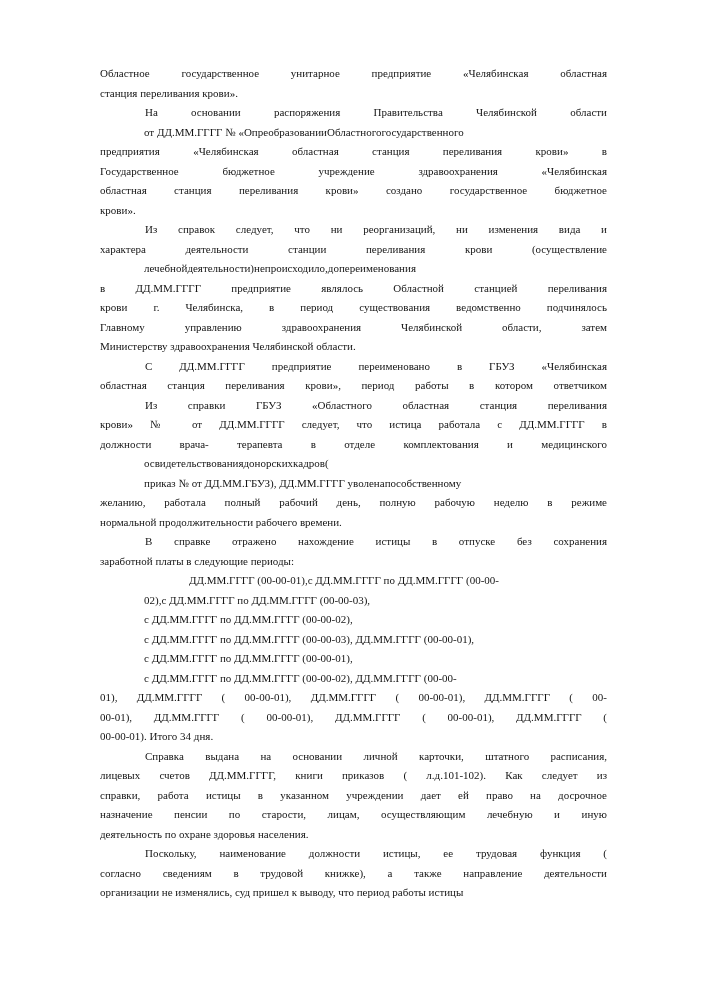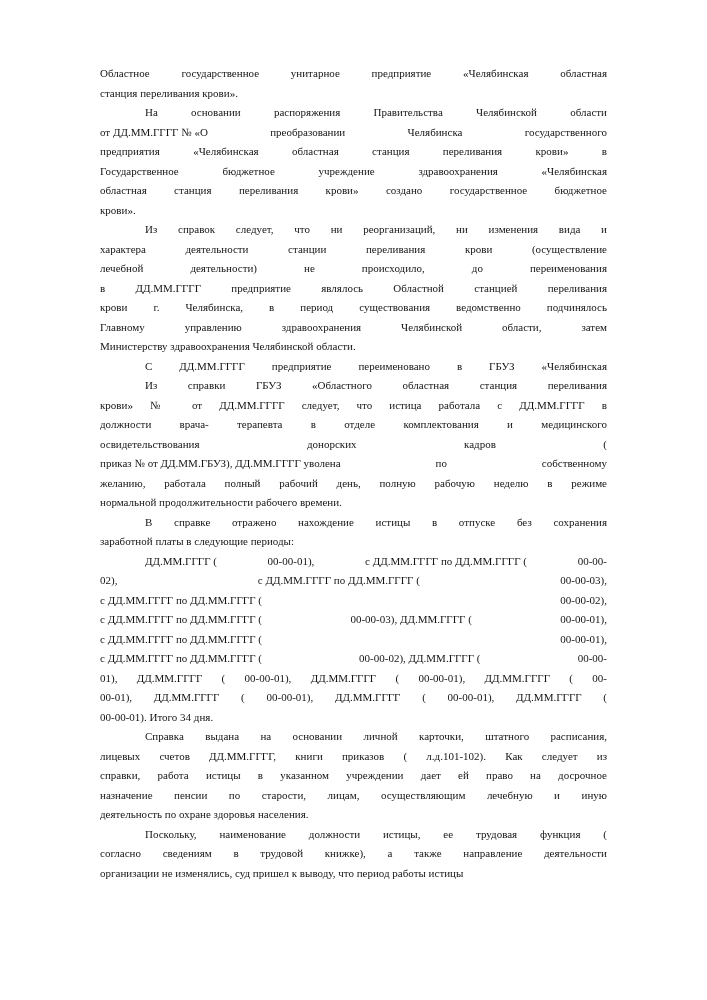--- a/index.html
+++ b/index.html
@@ -33,22 +33,22 @@
   }
   .line.last {
     text-align-last: left;
     -moz-text-align-last: left;
   }
   .line.indent {
     text-indent: 45px;
   }
   .line.flex {
     display: flex;
-    justify-content: space-between;
     text-indent: 0;
+    margin-left: 44px;
   }
   .line.flex.indent {
     padding-left: 45px;
   }
   .line.flex span {
     white-space: pre;
     flex: 0 0 auto;
   }
 </style>
 </head>
@@ -58,21 +58,21 @@
   <div>
       <div class="paragraph">
         <div class="line">Областное государственное унитарное предприятие «Челябинская областная</div>
         <div class="line last">станция переливания крови».</div>
       </div>
       <div class="paragraph">
         <div class="line indent">На основании распоряжения Правительства Челябинской области</div>
         <div class="line flex">
           <span>от ДД.ММ.ГГГГ № «О</span>
           <span>преобразовании</span>
-          <span>Челябинска</span>
+          <span>Областного</span>
           <span>государственного</span>
         </div>
         <div class="line">предприятия «Челябинская областная станция переливания крови» в</div>
         <div class="line">Государственное бюджетное учреждение здравоохранения «Челябинская</div>
         <div class="line">областная станция переливания крови» создано государственное бюджетное</div>
         <div class="line last">крови».</div>
       </div>
       <div class="paragraph">
         <div class="line indent">Из справок следует, что ни реорганизаций, ни изменения вида и</div>
         <div class="line">характера деятельности станции переливания крови (осуществление</div>
@@ -84,20 +84,21 @@
           <span>до</span>
           <span>переименования</span>
         </div>
         <div class="line">в ДД.ММ.ГГГГ предприятие являлось Областной станцией переливания</div>
         <div class="line">крови г. Челябинска, в период существования ведомственно подчинялось</div>
         <div class="line">Главному управлению здравоохранения Челябинской области, затем</div>
         <div class="line last">Министерству здравоохранения Челябинской области.</div>
       </div>
       <div class="paragraph">
         <div class="line indent">С ДД.ММ.ГГГГ предприятие переименовано в ГБУЗ «Челябинская</div>
+        <div class="line">областная станция переливания крови», период работы в котором ответчиком</div>
       </div>
       <div class="paragraph">
         <div class="line indent">Из справки ГБУЗ «Областного областная станция переливания</div>
         <div class="line">крови» № от ДД.ММ.ГГГГ следует, что истица работала с ДД.ММ.ГГГГ в</div>
         <div class="line">должности врача- терапевта в отделе комплектования и медицинского</div>
         <div class="line flex">
           <span>освидетельствования</span>
           <span>донорских</span>
           <span>кадров</span>
           <span>(</span>

